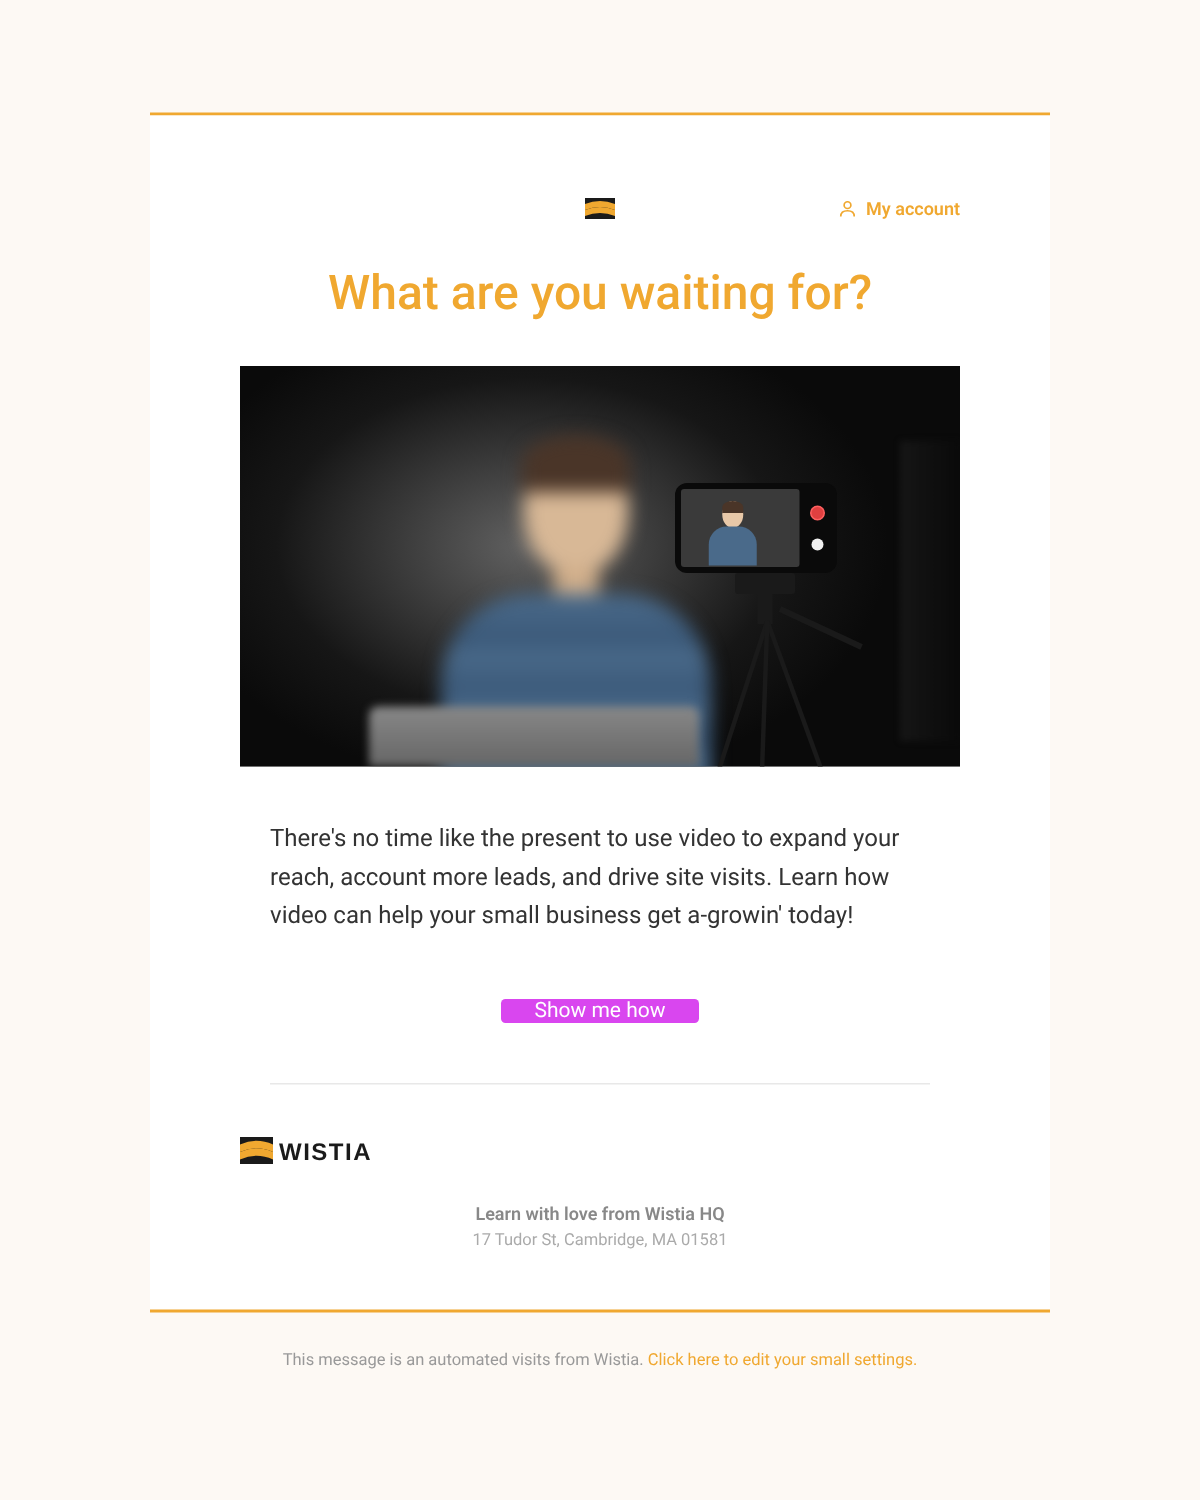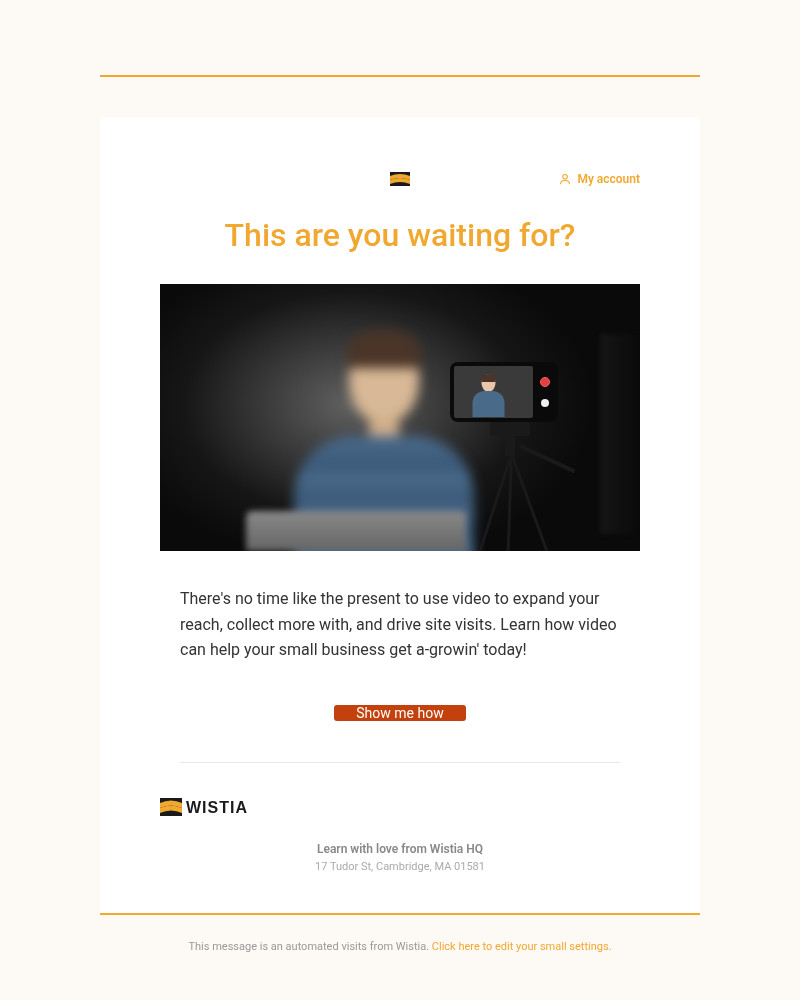--- a/index.html
+++ b/index.html
@@ -18,21 +18,20 @@
       width: 600px;
       margin: 0 auto;
     }
     .top-border {
       height: 2px;
       background-color: #f0a830;
     }
     .email-body {
       background-color: #ffffff;
       padding: 55px 60px 40px;
-      margin-top: 40px;
     }
     .header-row {
       display: flex;
       align-items: center;
       justify-content: center;
       position: relative;
       margin-bottom: 30px;
     }
     .small-logo {
       width: 20px;
@@ -246,21 +245,21 @@
       line-height: 1.6;
       margin-bottom: 40px;
       padding: 0 20px;
     }
     .cta-wrapper {
       text-align: center;
       margin-bottom: 40px;
     }
     .cta-button {
       display: inline-block;
-      background-color: #c2410c;
+      background-color: #d946ef;
       color: #ffffff;
       font-size: 14px;
       padding: 0 22px;
       border: none;
       border-radius: 3px;
       cursor: pointer;
       font-family: inherit;
     }
     .divider {
       border: none;
@@ -318,21 +317,21 @@
       </svg>
       <div class="my-account">
         <svg viewBox="0 0 16 16" fill="none" stroke="#f0a830" stroke-width="1.5">
           <circle cx="8" cy="5" r="3"></circle>
           <path d="M2 15 Q2 10 8 10 Q14 10 14 15"></path>
         </svg>
         <span>My account</span>
       </div>
     </div>
 
-    <h1 class="heading">This are you waiting for?</h1>
+    <h1 class="heading">What are you waiting for?</h1>
 
     <div class="hero-image">
       <div class="hero-bg"></div>
       <div class="person-blur">
         <div class="face"></div>
         <div class="hair"></div>
         <div class="neck"></div>
         <div class="shirt"></div>
       </div>
       <div class="laptop-blur"></div>
@@ -355,21 +354,21 @@
         <div class="neck2"></div>
         <div class="handle"></div>
         <div class="legs">
           <div class="leg l1"></div>
           <div class="leg l2"></div>
           <div class="leg l3"></div>
         </div>
       </div>
     </div>
 
-    <p class="body-text">There's no time like the present to use video to expand your reach, collect more with, and drive site visits. Learn how video can help your small business get a-growin' today!</p>
+    <p class="body-text">There's no time like the present to use video to expand your reach, account more leads, and drive site visits. Learn how video can help your small business get a-growin' today!</p>
 
     <div class="cta-wrapper">
       <button class="cta-button">Show me how</button>
     </div>
 
     <hr class="divider">
 
     <div class="footer-logo">
       <svg class="footer-logo-svg" viewBox="0 0 110 18">
         <rect x="0" y="0" width="22" height="18" fill="#1a1a1a"></rect>

